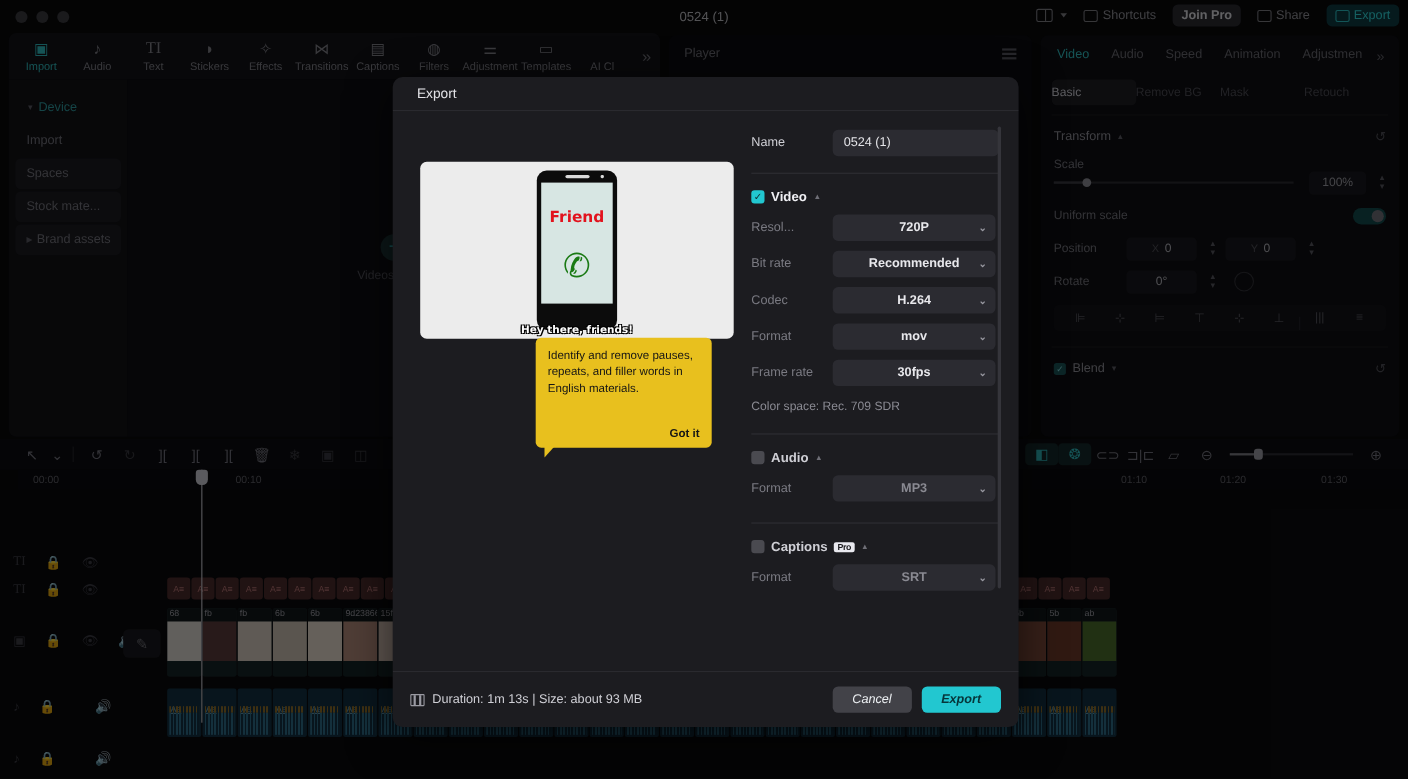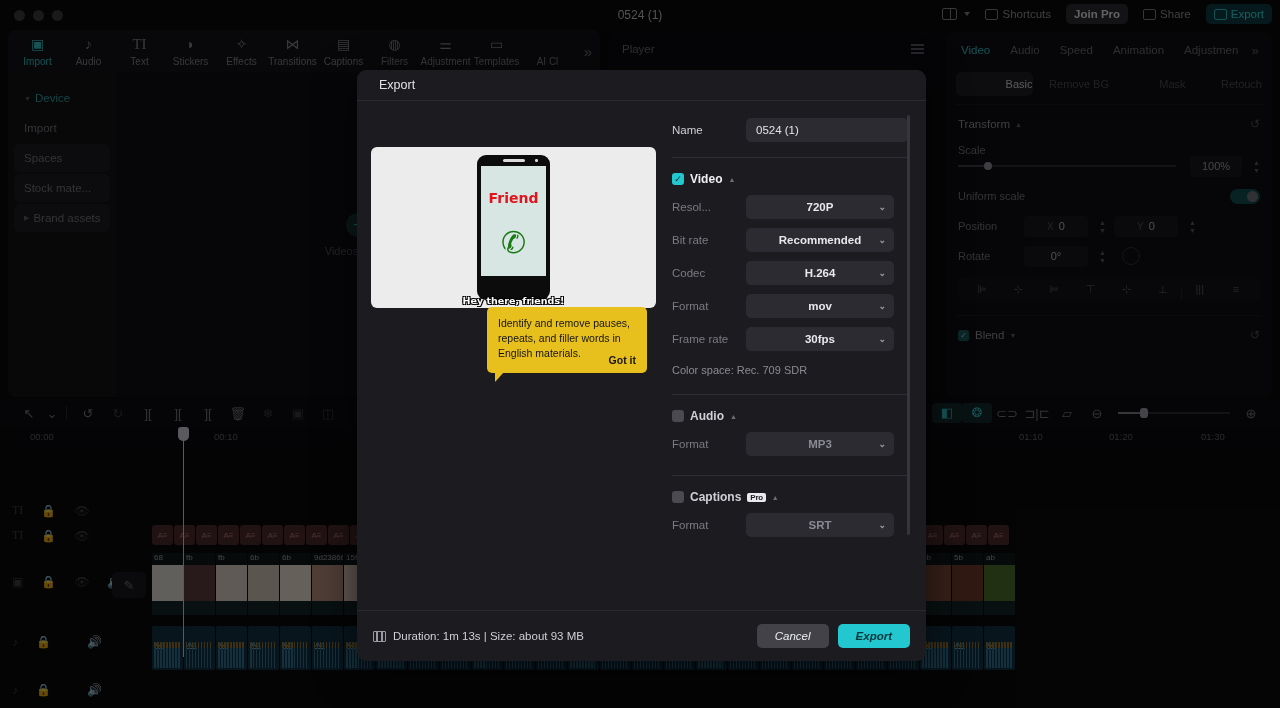--- a/index.html
+++ b/index.html
@@ -90,21 +90,21 @@
   .rightpanel {
     position: absolute; top: 32px; left: 946px; width: 326px; height: 365px;
     background: #0e0e12; border-radius: 7px; overflow: hidden;
   }
   .rp-tabs { display: flex; align-items: center; height: 36px; padding: 0 6px; gap: 2px; }
   .rp-tab { font-size: 11.5px; color: #66666e; padding: 0 9px; }
   .rp-tab.active { color: #2fb9bd; }
   .rp-more { color: #5a5a62; font-size: 13px; margin-left: 2px; }
   .rp-sub { display: flex; margin: 4px 10px 0; border-radius: 5px; overflow: hidden; }
   .rp-subtab {
-    flex: 1; text-align: right; font-size: 11px; color: #4a4a52;
+    flex: 1; text-align: left; font-size: 11px; color: #4a4a52;
     padding: 6px 0;
   }
   .rp-subtab.active { background: #1d1d22; color: #c8c8d0; border-radius: 5px; }
   .rp-divider { height: 1px; background: #1a1a1f; margin: 8px 10px; }
   .rp-section { display: flex; align-items: center; padding: 0 12px; height: 22px; }
   .rp-sec-title { font-size: 11.5px; color: #8c8c94; }
   .rp-tri { margin-left: 5px; font-size: 7px; color: #5a5a62; }
   .rp-reset { margin-left: auto; color: #4d4d55; font-size: 12px; }
   .rp-row { display: flex; align-items: center; padding: 0 12px; height: 30px; gap: 8px; }
   .rp-label { font-size: 11px; color: #72727a; width: 76px; }
@@ -178,21 +178,21 @@
     background: #1c1c20; border-radius: 9px; box-shadow: 0 10px 40px rgba(0,0,0,.6);
     overflow: hidden;
   }
   .dlg-hdr { height: 30px; display: flex; align-items: center; padding-left: 22px; }
   .dlg-hdr span { font-size: 12.5px; color: #e2e2e6; }
   .dlg-line { height: 1px; background: #2a2a2f; }
   .dlg-body { display: flex; padding: 14px 18px 0 14px; height: 520px; }
 
   .preview {
     width: 285px; height: 161px; background: #ececec; border-radius: 6px;
-    display: flex; align-items: center; justify-content: center; flex-shrink: 0; margin-top: 32px;
+    display: flex; align-items: center; justify-content: center; flex-shrink: 0; margin-top: 32px; margin-left: 11px;
   }
   .phone { width: 73px; height: 145px; background: #0c0c0c; border-radius: 9px; padding: 8px 4px; position: relative; }
   .phone .notch { position: absolute; top: 4px; left: 50%; transform: translateX(-50%); width: 22px; height: 2.5px; background: #dadada; border-radius: 2px; }
   .phone .cam { position: absolute; top: 4px; left: 58px; width: 2.5px; height: 2.5px; background: #dadada; border-radius: 50%; }
   .phone .scr { width: 65px; height: 110px; background: #d7e6e3; margin: 3px auto 0; position: relative; }
   .phone .friend { position: absolute; top: 24px; left: 0; right: 0; text-align: center; color: #e2131d; font-weight: bold; font-size: 14px; font-family: "DejaVu Sans", sans-serif; }
   .phone .ph-ico { position: absolute; top: 62px; left: 0; right: 0; text-align: center; color: #1a7a14; font-size: 30px; line-height: 1; }
   .sub-cap {
     position: absolute; bottom: -6px; left: -28px; right: -28px; text-align: center;
     font-size: 9.5px; color: #fff; text-shadow: -1px -1px 0 #000, 1px -1px 0 #000, -1px 1px 0 #000, 1px 1px 0 #000;
@@ -235,21 +235,21 @@
   .film-ic { width: 13px; height: 11px; border: 1px solid #9a9aa2; border-radius: 1px; position: relative; }
   .film-ic:before, .film-ic:after { content:''; position:absolute; top:0; bottom:0; width:2px; background:#9a9aa2; }
   .film-ic:before { left: 2px; } .film-ic:after { right: 2px; }
   .btns { margin-left: auto; display: flex; gap: 9px; font-style: italic; }
   .btn { height: 24px; padding: 0 18px; border-radius: 5px; display: flex; align-items: center; font-size: 11.5px; }
   .btn.cancel { background: #424248; color: #eceff2; }
   .btn.primary { background: #22c7d0; color: #06363a; font-weight: bold; }
 
   
   .tooltip {
-    position: absolute; left: 487px; top: 307px; width: 160px; height: 66px;
+    position: absolute; left: 487px; top: 307px; width: 160px; height: 100px;
     background: #e8c01e; border-radius: 5px; padding: 9px 11px;
   }
   .tooltip p { font-size: 10.5px; color: #151515; line-height: 1.42; }
   .tooltip .gotit { position: absolute; right: 11px; bottom: 7px; font-size: 10.5px; font-weight: bold; color: #151515; }
   .tooltip .tail { position: absolute; left: 8px; bottom: -9px; width: 0; height: 0; border-left: 9px solid #e8c01e; border-bottom: 10px solid transparent; }
 </style>
 </head>
 <body>
 
 <div class="app">

